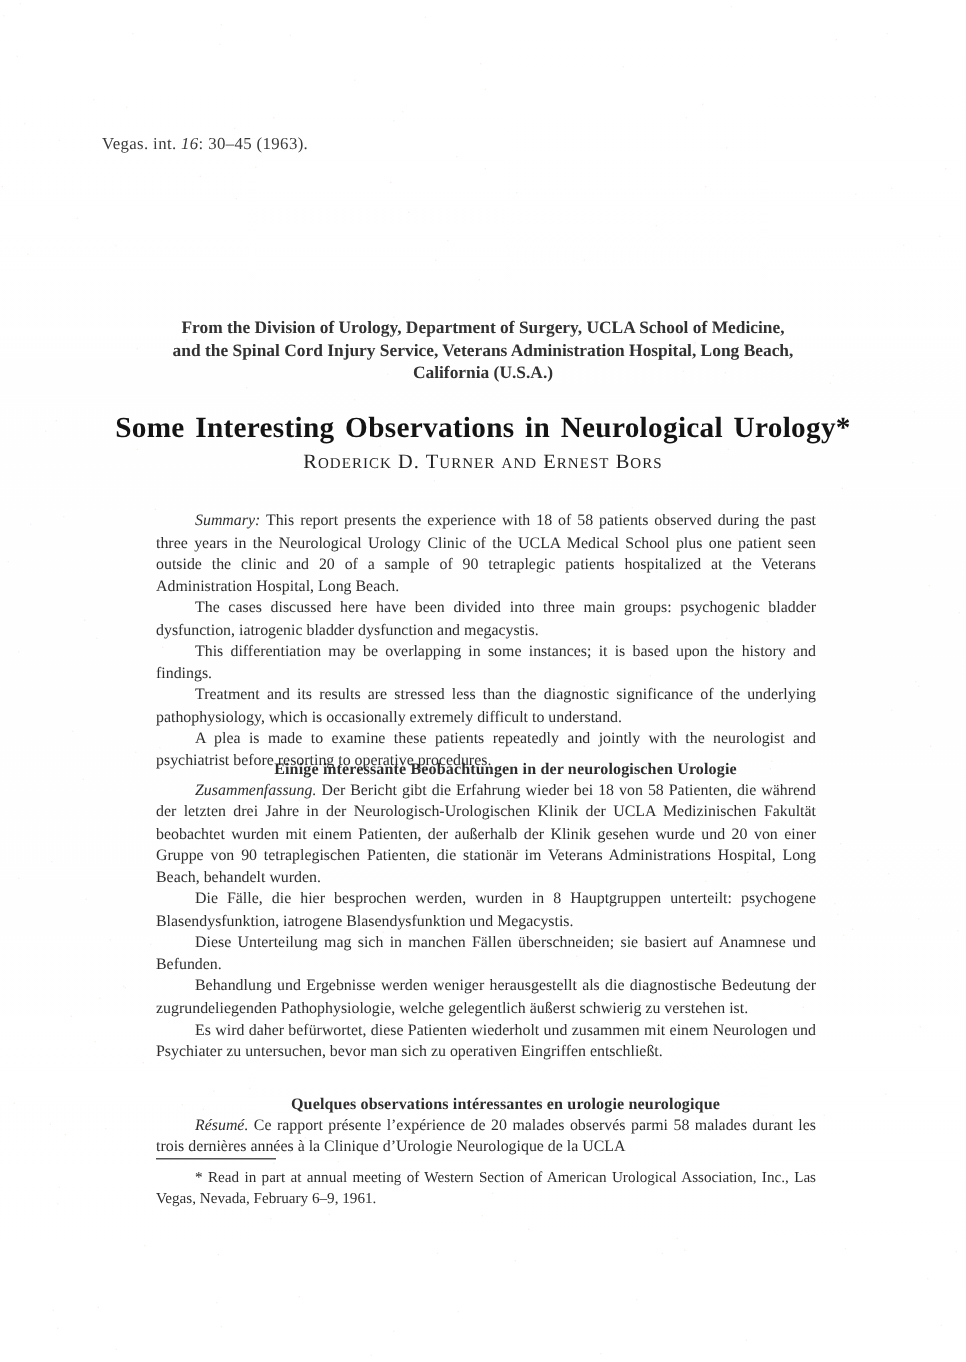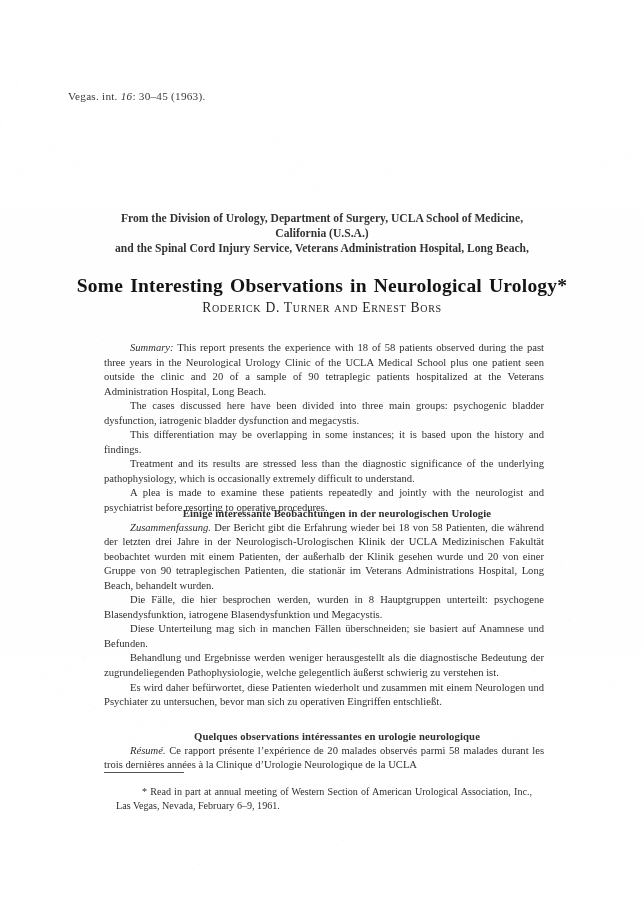--- a/index.html
+++ b/index.html
@@ -142,21 +142,21 @@
     text-align: justify;
     color: #2e2e2e;
   }
   .footnote .rule {
     width: 80px;
     height: 1px;
     background: #555;
     margin-bottom: 6px;
   }
   .footnote p {
-    margin: 12px;
+    margin: 0;
     text-indent: 26px;
   }
 </style>
 </head>
 <body>
 
 <div class="page">
     <div class="speck" style="left: 66.0033px; top: 664.802px; background: rgb(222, 214, 187);"></div>
     <div class="speck" style="left: 643.753px; top: 591.545px; background: rgb(198, 207, 232);"></div>
     <div class="speck" style="left: 103.139px; top: 338.805px; background: rgb(233, 185, 198);"></div>
@@ -391,22 +391,22 @@
 
 <div class="content">
 
   <div class="journal-ref">
     <span>Vegas. int.</span>
     <span class="vol">16</span><span>: 30–45 (1963).</span>
   </div>
 
   <div class="affiliation">
     <div>From the Division of Urology, Department of Surgery, UCLA School of Medicine,</div>
+    <div>and the Spinal Cord Injury Service, Veterans Administration Hospital, Long Beach,</div>
     <div>California (U.S.A.)</div>
-    <div>and the Spinal Cord Injury Service, Veterans Administration Hospital, Long Beach,</div>
   </div>
 
   <h1 class="article-title">Some Interesting Observations in Neurological Urology*</h1>
 
   <div class="authors">Roderick D. Turner and Ernest Bors</div>
 
   <div class="abstract" id="abstract-en">
     <p><span class="lead">Summary:</span><span> This report presents the experience with 18 of 58 patients observed during the past three years in the Neurological Urology Clinic of the UCLA Medical School plus one patient seen outside the clinic and 20 of a sample of 90 tetraplegic patients hospitalized at the Veterans Administration Hospital, Long Beach.</span></p>
     <p>The cases discussed here have been divided into three main groups: psychogenic bladder dysfunction, iatrogenic bladder dysfunction and megacystis.</p>
     <p>This differentiation may be overlapping in some instances; it is based upon the history and findings.</p>

